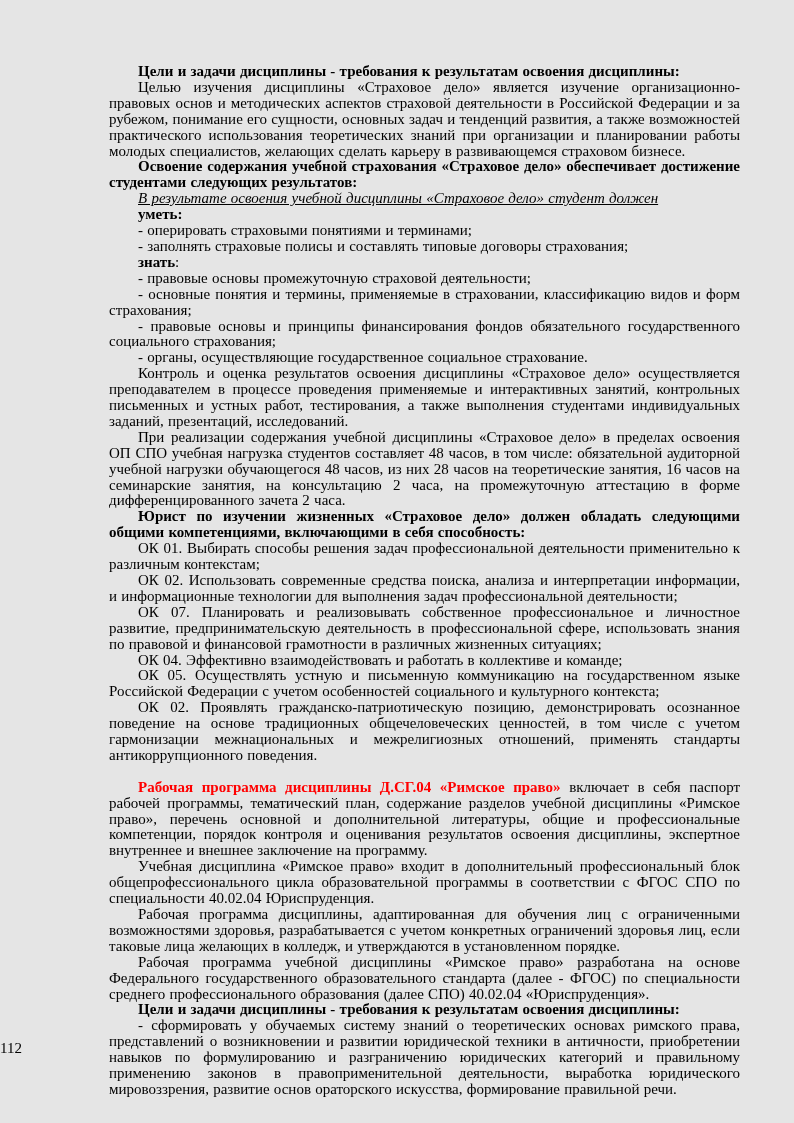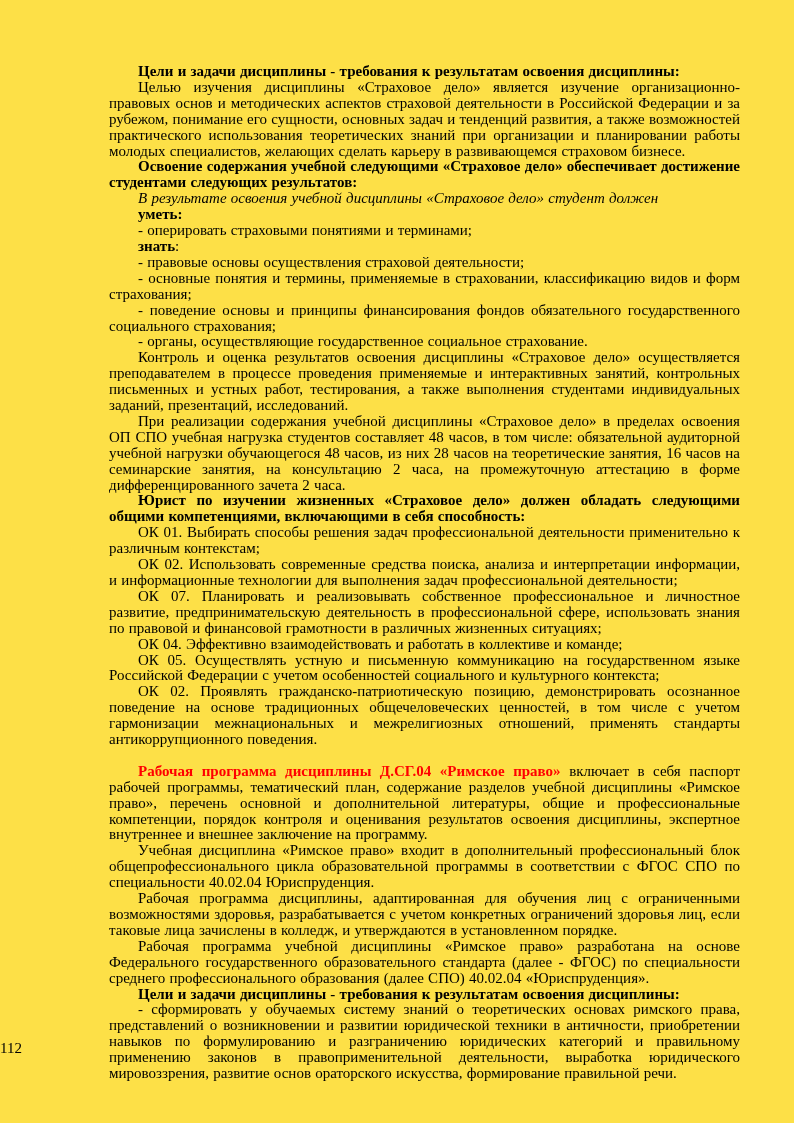--- a/index.html
+++ b/index.html
@@ -4,21 +4,21 @@
 <style>
   html, body {
     margin: 0;
     padding: 0;
     background: #ffffff;
   }
   .page {
     position: relative;
     width: 794px;
     height: 1123px;
-    background: #fde047;
+    background: #e5e5e5;
     overflow: hidden;
     font-family: "Liberation Serif", serif;
     color: #000000;
   }
   .text-block {
     position: absolute;
     left: 109px;
     top: 64px;
     width: 631px;
   }
@@ -28,60 +28,61 @@
     text-indent: 29px;
     text-align: justify;
     font-size: 15px;
     line-height: 15.9px;
     word-spacing: 0.5px;
   }
   .para.spacer {
     height: 15.9px;
   }
   .b   { font-weight: 700; }
-  .i   { font-style: italic; }
+  .i   { font-style: italic; text-decoration: underline; }
   .red { color: #ff0000; }
   .page-number {
     position: absolute;
     top: 1040px;
     left: 0;
     width: 648px;
     text-align: left;
     font-size: 15px;
     line-height: 16px;
     color: #000000;
   }
 </style>
 </head>
 <body>
 
 <div class="page">
   <div class="text-block">
       <p class="para"><span class="b">Цели и задачи дисциплины - требования к результатам освоения дисциплины:</span></p>
       <p class="para"><span class="">Целью изучения дисциплины «Страховое дело» является изучение организационно-правовых основ и методических аспектов страховой деятельности в Российской Федерации и за рубежом, понимание его сущности, основных задач и тенденций развития, а также возможностей практического использования теоретических знаний при организации и планировании работы молодых специалистов, желающих сделать карьеру в развивающемся страховом бизнесе.</span></p>
-      <p class="para"><span class="b">Освоение содержания учебной следующими «Страховое дело» обеспечивает достижение студентами следующих результатов:</span></p>
+      <p class="para"><span class="b">Освоение содержания учебной страхования «Страховое дело» обеспечивает достижение студентами следующих результатов:</span></p>
       <p class="para"><span class="i">В результате освоения учебной дисциплины «Страховое дело» студент должен</span></p>
       <p class="para"><span class="b">уметь:</span></p>
       <p class="para"><span class="">- оперировать страховыми понятиями и терминами;</span></p>
+      <p class="para"><span class="">- заполнять страховые полисы и составлять типовые договоры страхования;</span></p>
       <p class="para"><span class="b">знать</span><span class="">:</span></p>
-      <p class="para"><span class="">- правовые основы осуществления страховой деятельности;</span></p>
+      <p class="para"><span class="">- правовые основы промежуточную страховой деятельности;</span></p>
       <p class="para"><span class="">- основные понятия и термины, применяемые в страховании, классификацию видов и форм страхования;</span></p>
-      <p class="para"><span class="">- поведение основы и принципы финансирования фондов обязательного государственного социального страхования;</span></p>
+      <p class="para"><span class="">- правовые основы и принципы финансирования фондов обязательного государственного социального страхования;</span></p>
       <p class="para"><span class="">- органы, осуществляющие государственное социальное страхование.</span></p>
       <p class="para"><span class="">Контроль и оценка результатов освоения дисциплины «Страховое дело» осуществляется преподавателем в процессе проведения применяемые и интерактивных занятий, контрольных письменных и устных работ, тестирования, а также выполнения студентами индивидуальных заданий, презентаций, исследований.</span></p>
       <p class="para"><span class="">При реализации содержания учебной дисциплины «Страховое дело» в пределах освоения ОП СПО учебная нагрузка студентов составляет 48 часов, в том числе: обязательной аудиторной учебной нагрузки обучающегося 48 часов, из них 28 часов на теоретические занятия, 16 часов на семинарские занятия, на консультацию 2 часа, на промежуточную аттестацию в форме дифференцированного зачета 2 часа.</span></p>
       <p class="para"><span class="b">Юрист по изучении жизненных «Страховое дело» должен обладать следующими общими компетенциями, включающими в себя способность:</span></p>
       <p class="para"><span class="">ОК 01. Выбирать способы решения задач профессиональной деятельности применительно к различным контекстам;</span></p>
       <p class="para"><span class="">ОК 02. Использовать современные средства поиска, анализа и интерпретации информации, и информационные технологии для выполнения задач профессиональной деятельности;</span></p>
       <p class="para"><span class="">ОК 07. Планировать и реализовывать собственное профессиональное и личностное развитие, предпринимательскую деятельность в профессиональной сфере, использовать знания по правовой и финансовой грамотности в различных жизненных ситуациях;</span></p>
       <p class="para"><span class="">ОК 04. Эффективно взаимодействовать и работать в коллективе и команде;</span></p>
       <p class="para"><span class="">ОК 05. Осуществлять устную и письменную коммуникацию на государственном языке Российской Федерации с учетом особенностей социального и культурного контекста;</span></p>
       <p class="para"><span class="">ОК 02. Проявлять гражданско-патриотическую позицию, демонстрировать осознанное поведение на основе традиционных общечеловеческих ценностей, в том числе с учетом гармонизации межнациональных и межрелигиозных отношений, применять стандарты антикоррупционного поведения.</span></p>
       <p class="para spacer"></p>
       <p class="para"><span class="b  red">Рабочая программа дисциплины Д.СГ.04 «Римское право»</span><span class=""> включает в себя паспорт рабочей программы, тематический план, содержание разделов учебной дисциплины «Римское право», перечень основной и дополнительной литературы, общие и профессиональные компетенции, порядок контроля и оценивания результатов освоения дисциплины, экспертное внутреннее и внешнее заключение на программу.</span></p>
       <p class="para"><span class="">Учебная дисциплина «Римское право» входит в дополнительный профессиональный блок общепрофессионального цикла образовательной программы в соответствии с ФГОС СПО по специальности 40.02.04 Юриспруденция.</span></p>
-      <p class="para"><span class="">Рабочая программа дисциплины, адаптированная для обучения лиц с ограниченными возможностями здоровья, разрабатывается с учетом конкретных ограничений здоровья лиц, если таковые лица зачислены в колледж, и утверждаются в установленном порядке.</span></p>
+      <p class="para"><span class="">Рабочая программа дисциплины, адаптированная для обучения лиц с ограниченными возможностями здоровья, разрабатывается с учетом конкретных ограничений здоровья лиц, если таковые лица желающих в колледж, и утверждаются в установленном порядке.</span></p>
       <p class="para"><span class="">Рабочая программа учебной дисциплины «Римское право» разработана на основе Федерального государственного образовательного стандарта (далее - ФГОС) по специальности среднего профессионального образования (далее СПО) 40.02.04 «Юриспруденция».</span></p>
       <p class="para"><span class="b">Цели и задачи дисциплины - требования к результатам освоения дисциплины:</span></p>
       <p class="para"><span class="">- сформировать у обучаемых систему знаний о теоретических основах римского права, представлений о возникновении и развитии юридической техники в античности, приобретении навыков по формулированию и разграничению юридических категорий и правильному применению законов в правоприменительной деятельности, выработка юридического мировоззрения, развитие основ ораторского искусства, формирование правильной речи.</span></p>
     </div>
   <div class="page-number">112</div>
 </div>
 
 </body></html>

